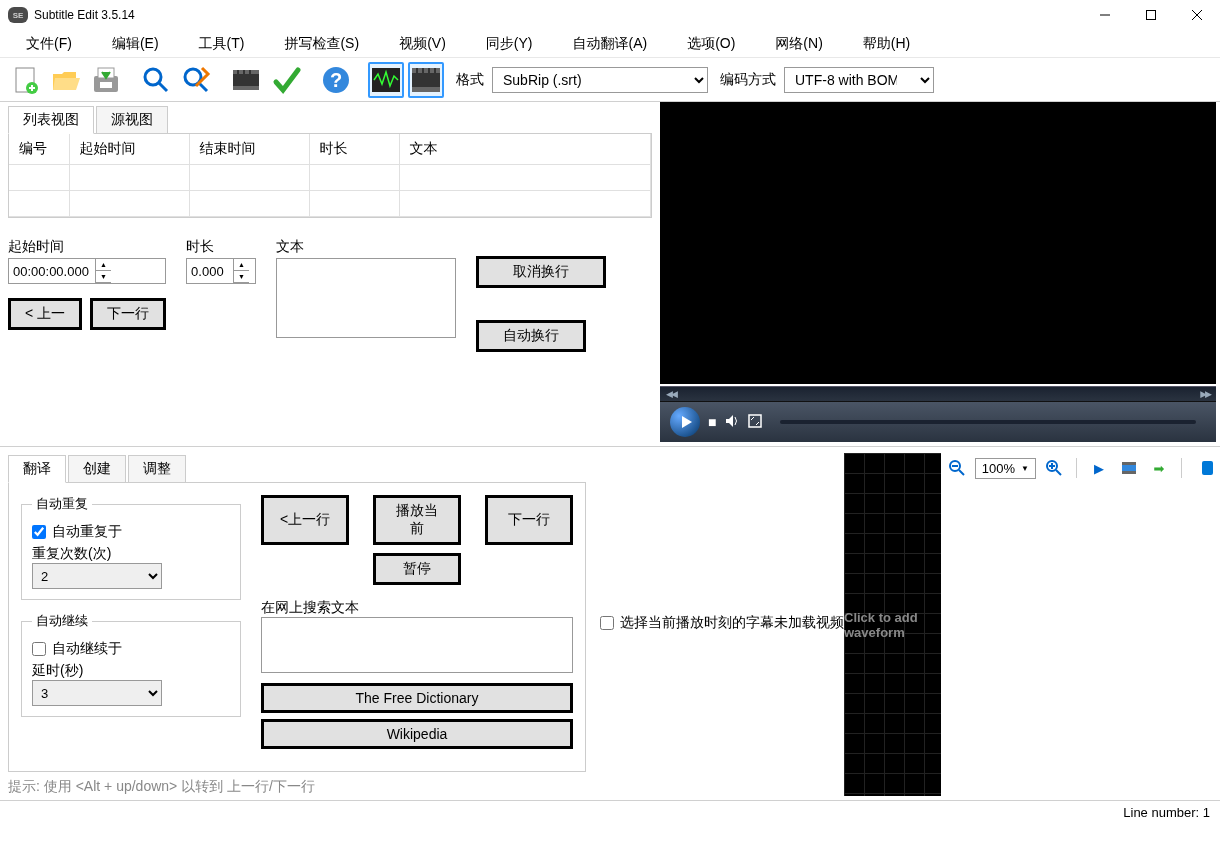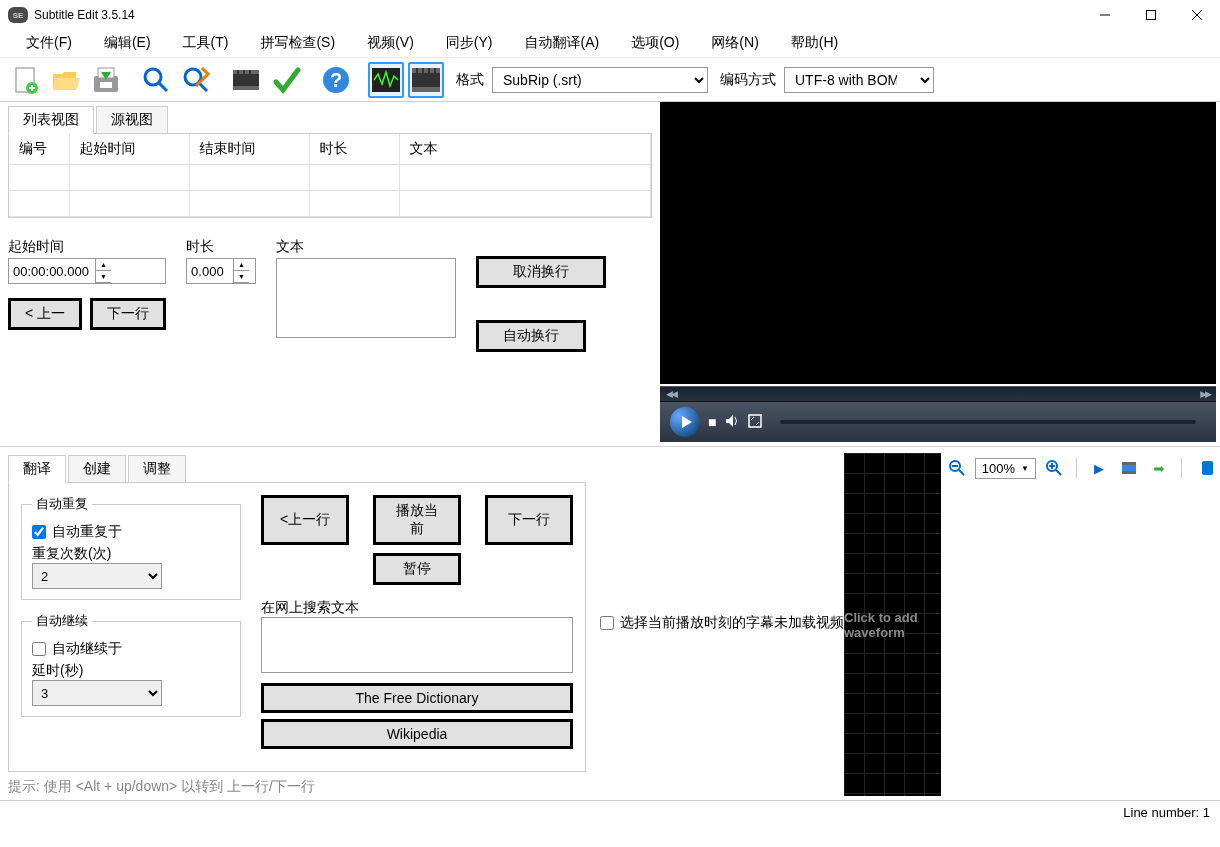--- a/index.html
+++ b/index.html
@@ -2,21 +2,21 @@
 <html><head>
 <meta charset="utf-8">
 <style>
 * { box-sizing: border-box; margin: 0; padding: 0; }
 body { font-family: "Microsoft YaHei", "Segoe UI", sans-serif; font-size: 13px; background: #fff; color: #000; overflow: hidden; }
 .titlebar { height: 30px; display: flex; align-items: center; padding: 0 0 0 8px; background: #fff; }
 .titlebar .app-icon { width: 20px; height: 16px; background: #4a4a4a; border-radius: 6px; margin-right: 6px; display: flex; align-items: center; justify-content: center; color: #ccc; font-size: 8px; font-weight: bold; }
 .titlebar .title { flex: 1; font-size: 12px; }
 .titlebar .win-btns { display: flex; }
 .titlebar .win-btn { width: 46px; height: 30px; display: flex; align-items: center; justify-content: center; font-size: 10px; }
-.menubar { height: 28px; display: flex; padding: 0 10px; gap: 0; border-bottom: 1px solid #e8e8e8; }
+.menubar { height: 28px; display: flex; align-items: center; padding: 0 10px; gap: 8px; border-bottom: 1px solid #e8e8e8; }
 .menubar .menu-item { padding: 4px 16px; cursor: default; font-size: 14px; }
 .toolbar { height: 44px; display: flex; align-items: center; padding: 2px 8px; gap: 4px; border-bottom: 1px solid #d0d0d0; }
 .toolbar .tb-btn { width: 36px; height: 36px; display: flex; align-items: center; justify-content: center; border-radius: 2px; position: relative; }
 .toolbar .tb-btn.selected { border: 2px solid #3399ff; background: #e5f3ff; }
 .toolbar .tb-sep { width: 6px; }
 .toolbar .tb-label { margin-left: 8px; margin-right: 4px; font-size: 14px; }
 .toolbar select { height: 26px; border: 1px solid #999; padding: 0 20px 0 6px; font-size: 14px; background: #fff; }
 .main { display: flex; height: 344px; }
 .left-pane { flex: 0 0 660px; display: flex; flex-direction: column; padding: 4px 8px; }
 .tabs { display: flex; height: 28px; }

